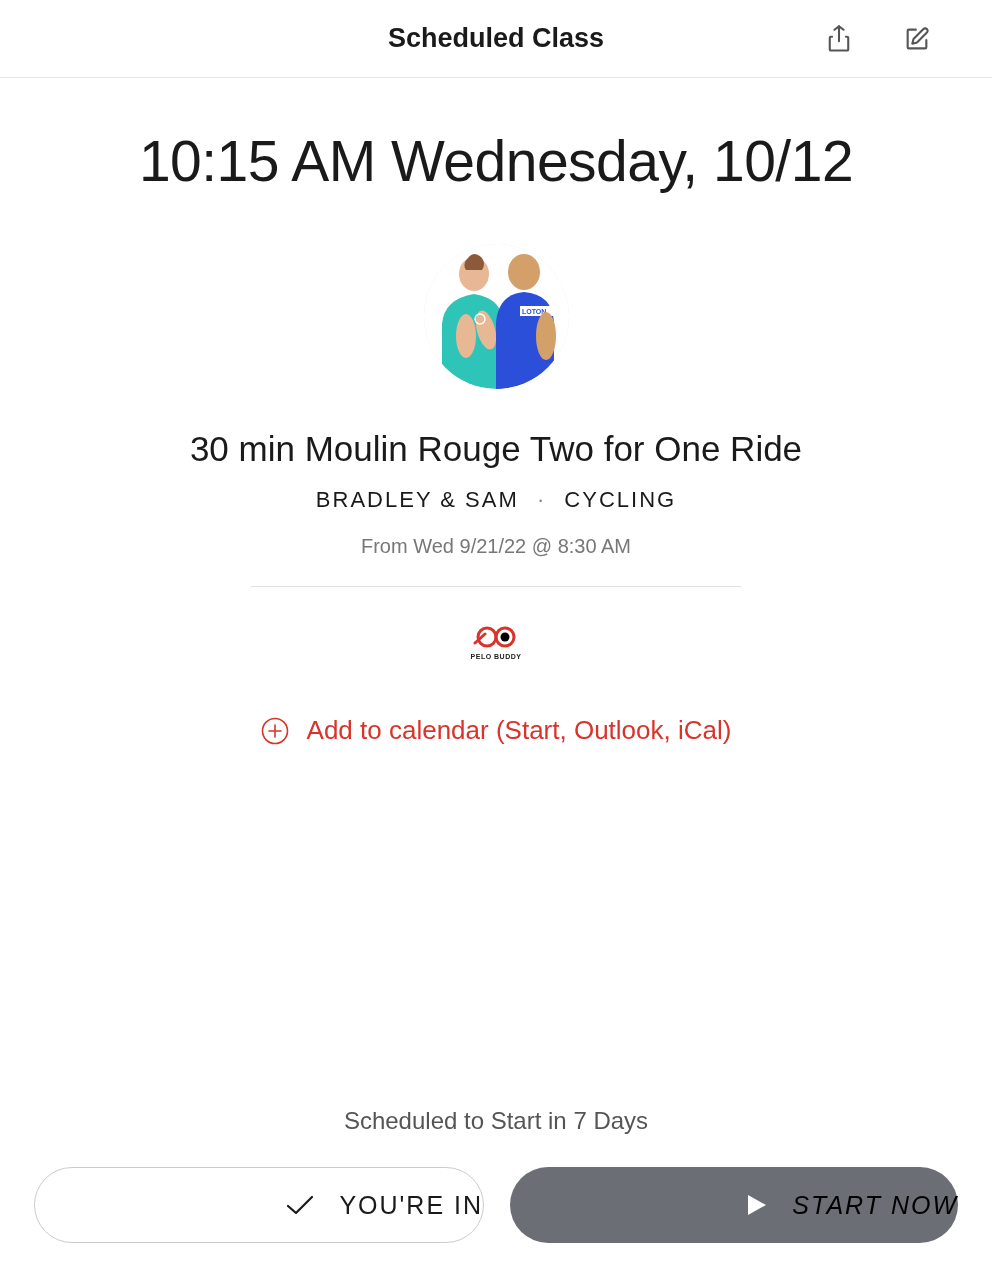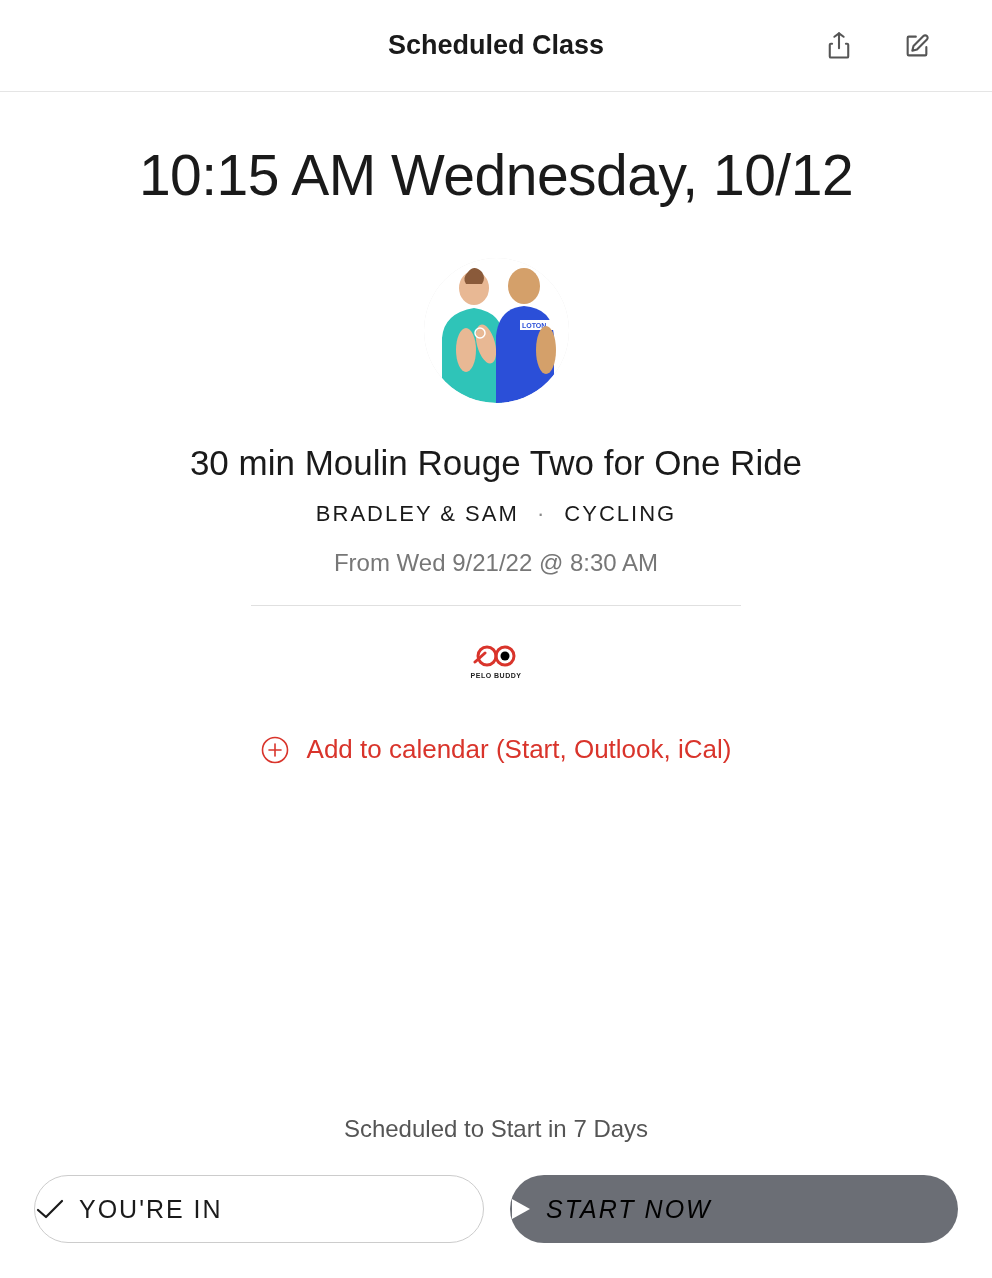--- a/index.html
+++ b/index.html
@@ -9,21 +9,21 @@
     }
     body {
       font-family: -apple-system, BlinkMacSystemFont, "Segoe UI", Helvetica, Arial, sans-serif;
       background: #ffffff;
       width: 992px;
       height: 1278px;
       position: relative;
       color: #222;
     }
     .header {
-      height: 92px;
+      height: 78px;
       border-bottom: 1px solid #e5e5e5;
       display: flex;
       align-items: center;
       justify-content: center;
       position: relative;
     }
     .header-title {
       font-size: 27px;
       font-weight: 600;
       color: #1a1a1a;
@@ -81,21 +81,21 @@
       font-weight: 500;
       letter-spacing: 2px;
       color: #1a1a1a;
       margin-bottom: 22px;
     }
     .class-meta .dot {
       margin: 0 10px;
       color: #888;
     }
     .from-date {
-      font-size: 24px;
+      font-size: 20px;
       color: #777;
       margin-bottom: 28px;
     }
     .divider {
       width: 490px;
       height: 1px;
       background: #e0e0e0;
       margin: 0 auto 38px;
     }
     .counted-in {
@@ -153,26 +153,26 @@
       font-weight: 500;
       color: #555;
       margin-bottom: 32px;
     }
     .button-row {
       display: flex;
       gap: 26px;
     }
     .btn {
       flex: 1;
-      height: 68px;
+      height: 76px;
       border-radius: 40px;
       display: flex;
       align-items: center;
-      justify-content: flex-start;
-      gap: 14px;
+      justify-content: flex-end;
+      gap: 24px;
       font-size: 25px;
       font-weight: 500;
       letter-spacing: 2px;
       cursor: pointer;
     }
     .btn-outline {
       background: #fff;
       border: 1.5px solid #ccc;
       color: #1a1a1a;
     }

